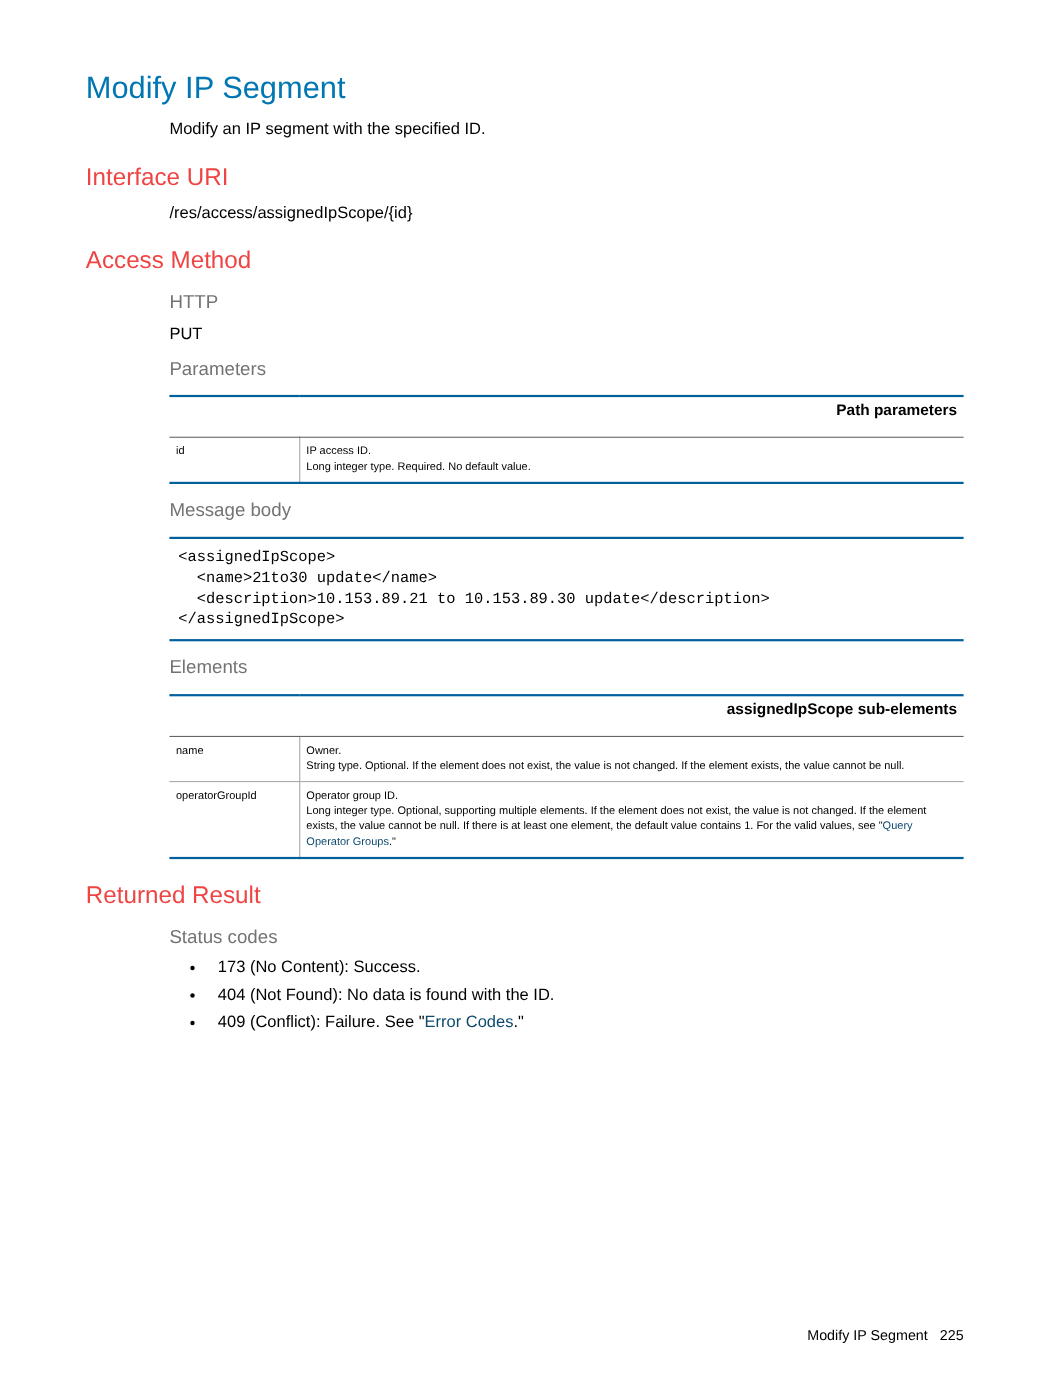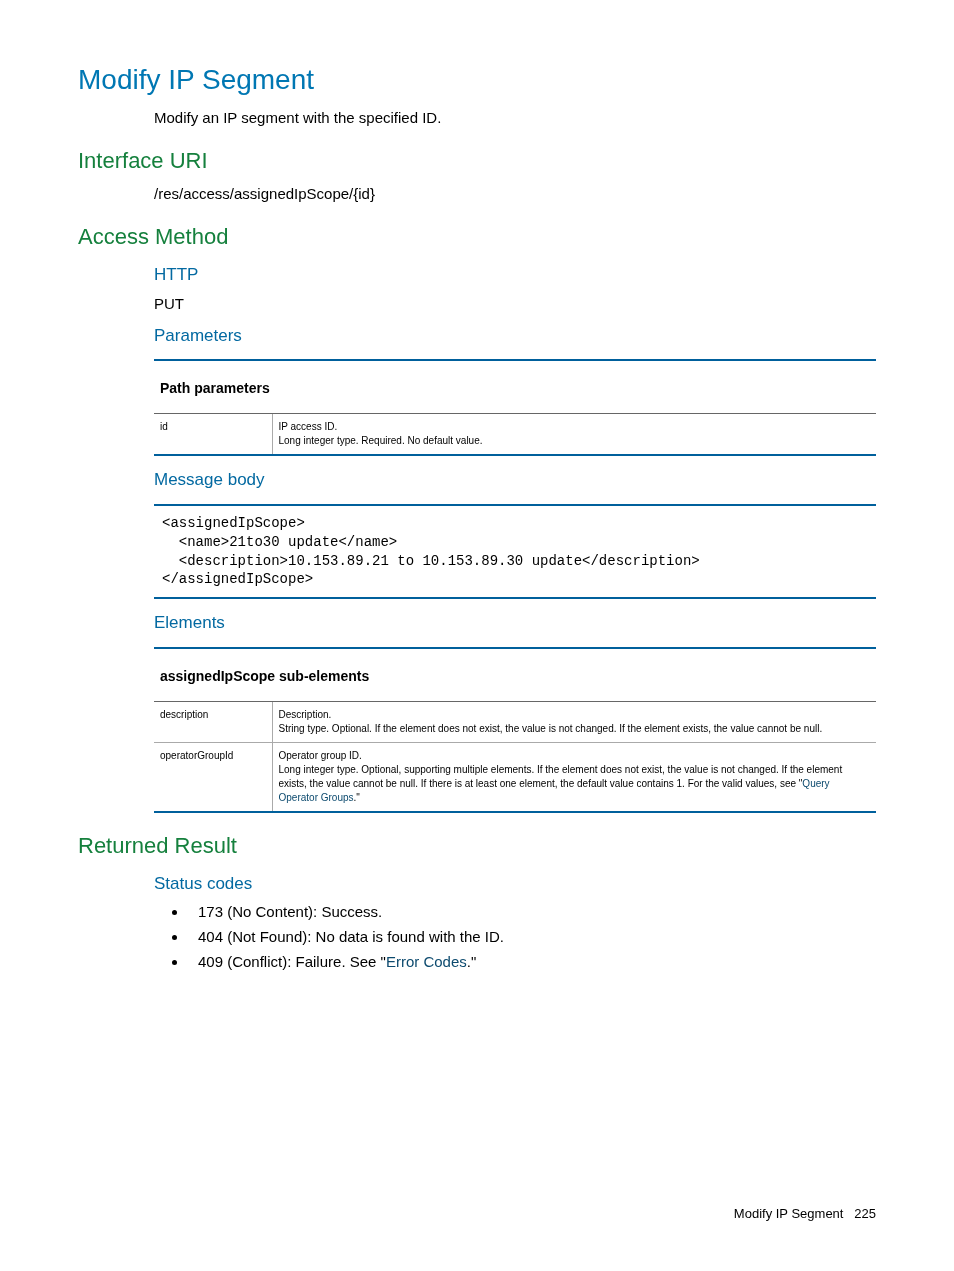--- a/index.html
+++ b/index.html
@@ -14,50 +14,50 @@
     position: relative;
     min-height: 1271px;
   }
   .h1 {
     color: #0077b3;
     font-size: 28px;
     font-weight: 300;
     margin: 0 0 8px 0;
   }
   .h2 {
-    color: #15803d;
+    color: #ef4444;
     font-size: 22px;
     font-weight: 300;
     margin: 18px 0 6px 0;
   }
   .h3 {
-    color: #0369a1;
+    color: #737373;
     font-size: 17px;
     font-weight: 400;
     margin: 10px 0 6px 0;
     padding-left: 76px;
   }
   .body-text {
     padding-left: 76px;
     margin: 4px 0 10px 0;
   }
   table {
     border-collapse: collapse;
     width: calc(100% - 76px);
     margin-left: 76px;
     margin-top: 12px;
     margin-bottom: 12px;
     border-top: 2px solid #00609c;
     border-bottom: 2px solid #00609c;
   }
   th {
-    text-align: left;
+    text-align: right;
     font-weight: bold;
     font-size: 14px;
-    padding: 18px 6px 14px 6px;
+    padding: 2px 6px 14px 6px;
     border-bottom: 1px solid #666;
   }
   td {
     vertical-align: top;
     font-size: 10px;
     padding: 6px 6px;
     border-bottom: 1px solid #aaa;
   }
   td.first-col { width: 118px; border-right: 1px solid #aaa; }
   tr:last-child td { border-bottom: none; }
@@ -125,23 +125,23 @@
 &lt;/assignedIpScope&gt;</div>
 
 <div class="h3">Elements</div>
 
 <table>
   <tbody>
       <tr>
         <th colspan="2">assignedIpScope sub-elements</th>
       </tr>
   <tr>
-    <td class="first-col">description</td>
+    <td class="first-col">name</td>
     <td>
-      <div>Description.</div>
+      <div>Owner.</div>
       <div>String type. Optional. If the element does not exist, the value is not changed. If the element exists, the value cannot be null.</div>
     </td>
   </tr>
   <tr>
     <td class="first-col">operatorGroupId</td>
     <td>
       <div>Operator group ID.</div>
       <div><span>Long integer type. Optional, supporting multiple elements. If the element does not exist, the value is not changed. If the element exists, the value cannot be null. If there is at least one element, the default value contains 1. For the valid values, see "</span><span class="link">Query Operator Groups</span><span>."</span></div>
     </td>
   </tr>

